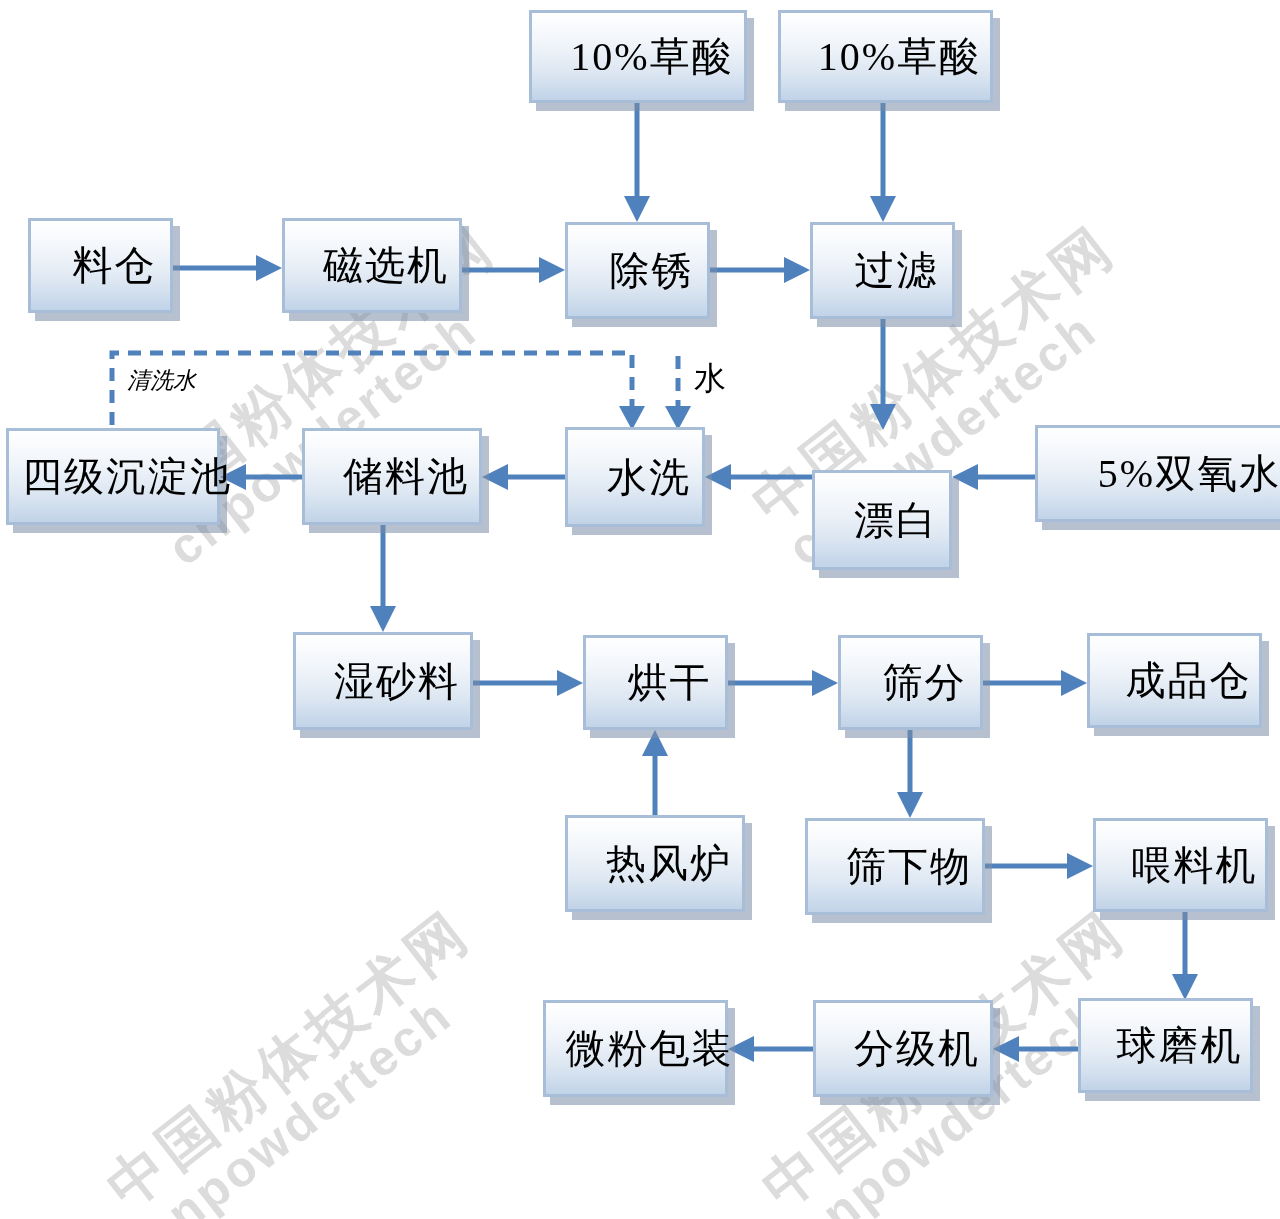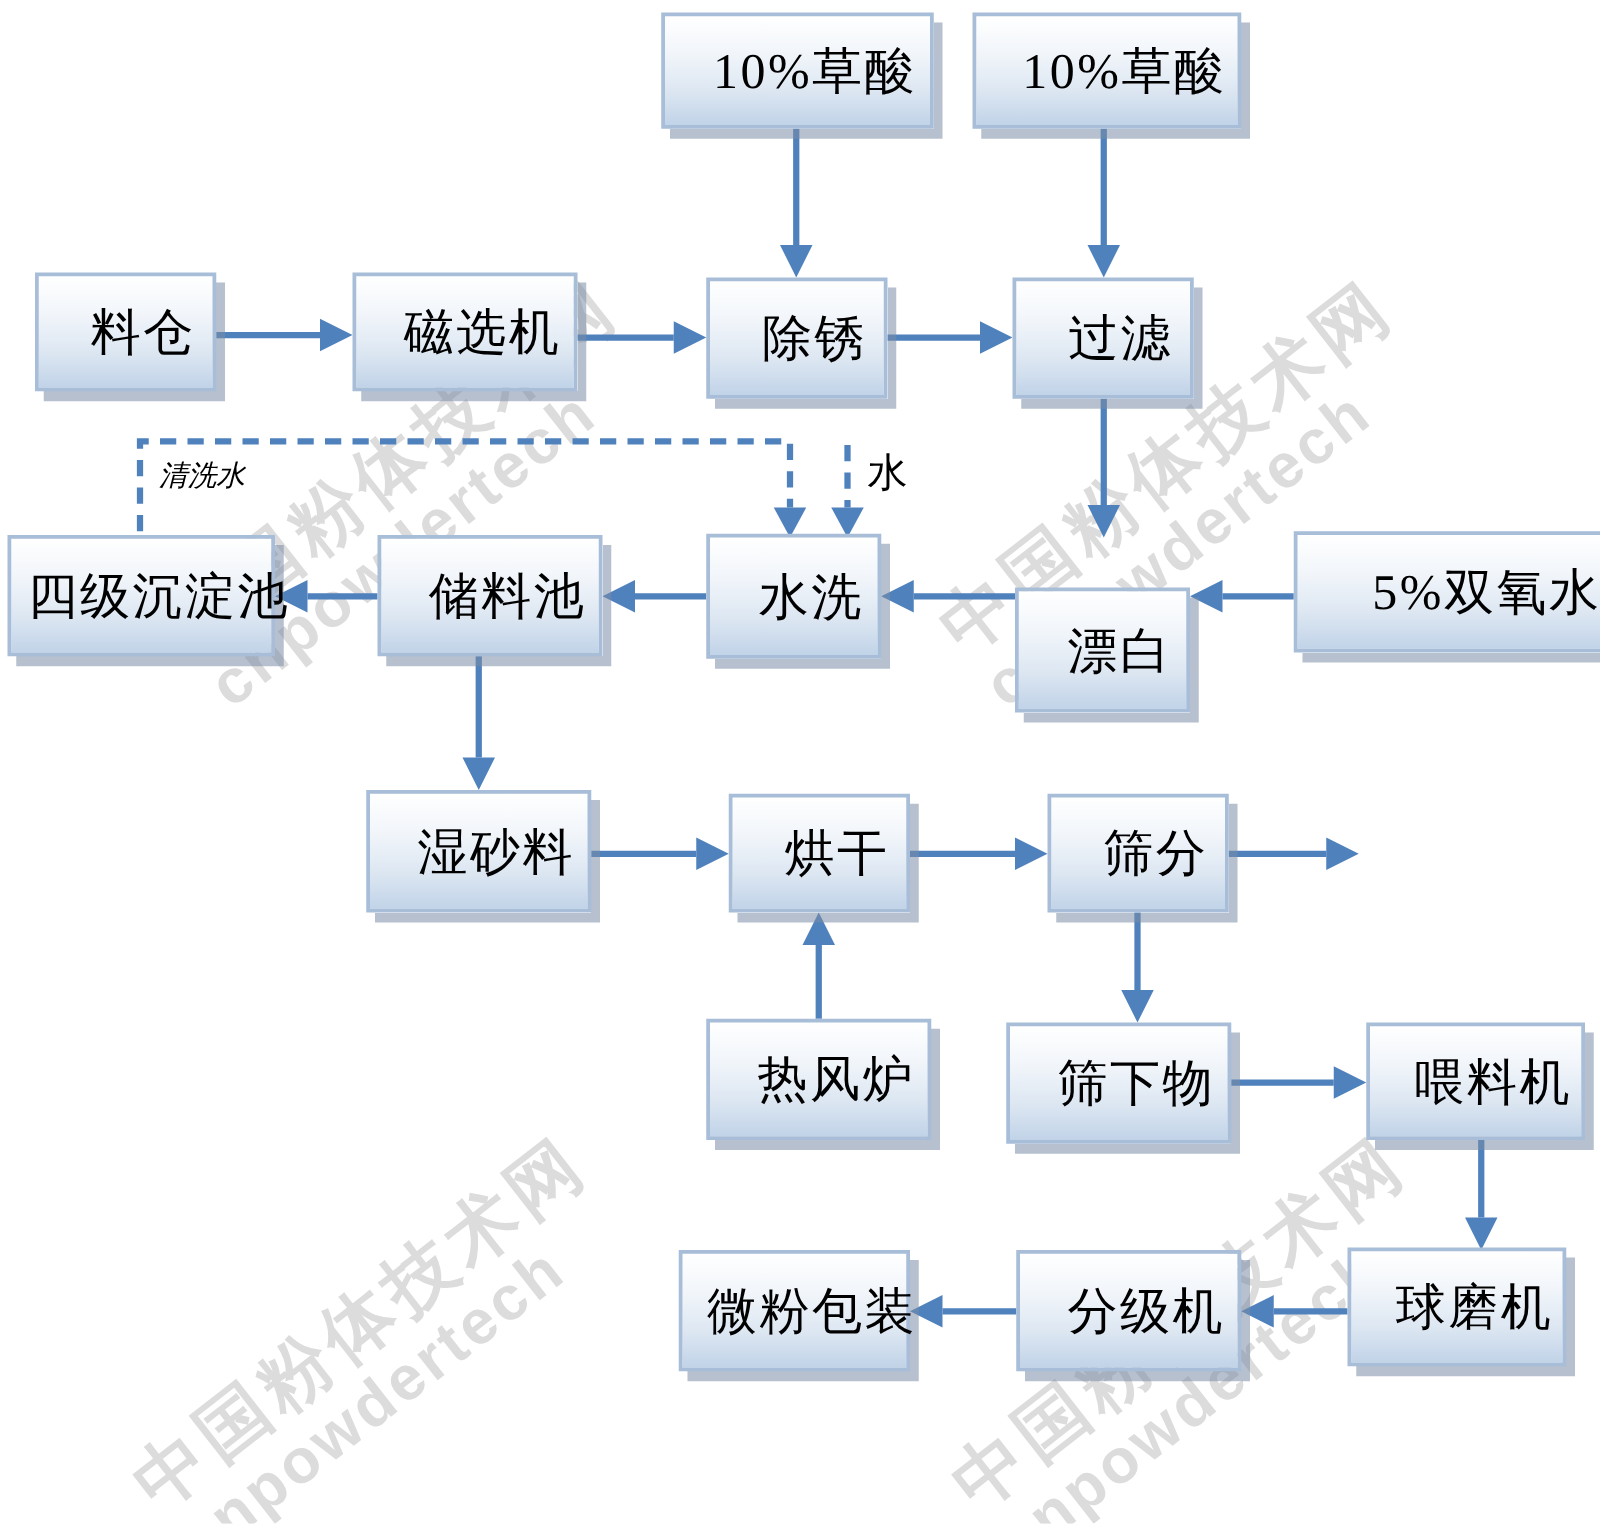--- a/index.html
+++ b/index.html
@@ -219,20 +219,23 @@
     </div>
   <div class="node" style="left:293px; top:632px; width:180px; height:98px;">
       <span>湿砂料</span>
     </div>
   <div class="node" style="left:583px; top:635px; width:145px; height:95px;">
       <span>烘干</span>
     </div>
   <div class="node" style="left:838px; top:635px; width:145px; height:95px;">
       <span>筛分</span>
     </div>
+  <div class="node" style="left:1087px;top:633px; width:175px; height:95px;">
+      <span>成品仓</span>
+    </div>
   <div class="node" style="left:565px; top:815px; width:180px; height:97px;">
       <span>热风炉</span>
     </div>
   <div class="node" style="left:805px; top:818px; width:180px; height:97px;">
       <span>筛下物</span>
     </div>
   <div class="node" style="left:1093px;top:818px; width:175px; height:94px;">
       <span>喂料机</span>
     </div>
   <div class="node" style="left:543px; top:1000px;width:185px; height:97px;">

